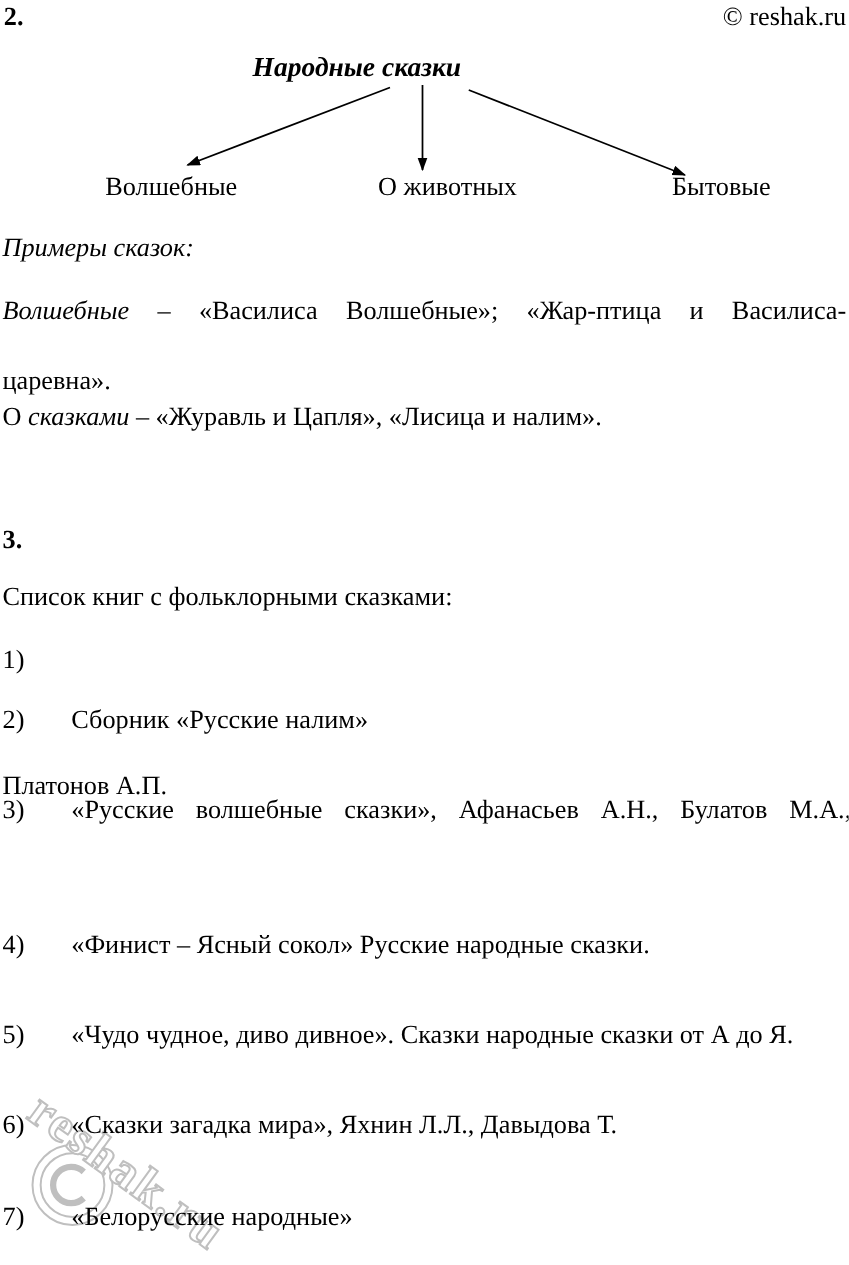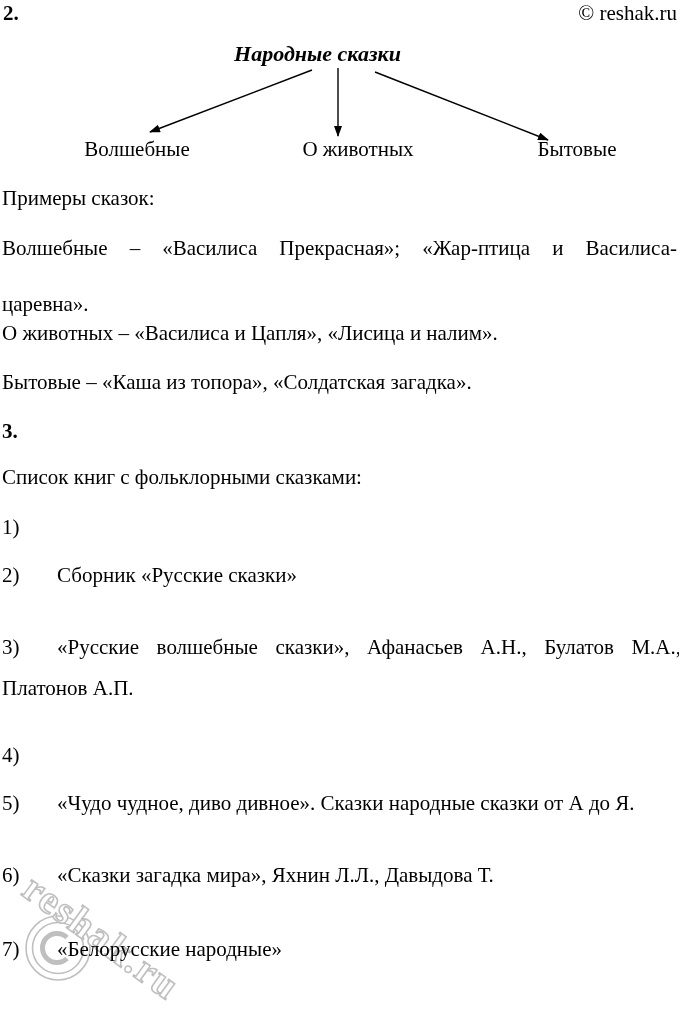--- a/index.html
+++ b/index.html
@@ -5,25 +5,25 @@
   html,body { margin:0; padding:0; background:#ffffff; }
   .page {
     position:relative; width:679px; height:1012px; background:#ffffff;
     font-family:"Liberation Serif","DejaVu Serif",serif;
     font-size:21px; color:#000; overflow:hidden;
   }
   .abs { position:absolute; left:2px; right:2px; line-height:24px; }
   .hdr-num { position:absolute; top:1px; left:3px; font-weight:bold; }
   .hdr-copy { position:absolute; top:1px; right:2px; }
   .diagram-title { position:absolute; top:41px; left:0; width:571px; text-align:center;
-                   font-size:22px; font-weight:bold; font-style:italic;margin-left:32px; }
+                   font-size:22px; font-weight:bold; font-style:italic; }
   .arrows { position:absolute; top:0; left:0; }
   .branch { position:absolute; top:137px; transform:translateX(-50%); white-space:nowrap; }
   .b1 { left:137px; } .b2 { left:358px; } .b3 { left:577px; }
-  .it { }
+  .it { font-style:italic; }
   .just { text-align:justify; text-align-last:justify; }
   .row { position:relative; padding-left:55px; }
   .row .num { position:absolute; left:0; top:0; }
   .wm { position:absolute; left:0; top:845px; z-index:0; }
   .content { position:relative; z-index:1; }
   .wm-text { font-family:"Liberation Serif","DejaVu Serif",serif; font-weight:bold;
              font-size:40px; letter-spacing:2px; }
 </style>
 </head>
 <body>
@@ -56,38 +56,37 @@
       <line x1="338" y1="68" x2="338" y2="136" stroke="#000" stroke-width="1.4" marker-end="url(#ah)"></line>
       <line x1="375" y1="72" x2="548" y2="140" stroke="#000" stroke-width="1.4" marker-end="url(#ah)"></line>
     </svg>
 
     <div class="branch b1">Волшебные</div>
     <div class="branch b2">О животных</div>
     <div class="branch b3">Бытовые</div>
 
     <div class="abs it" style="top:186px">Примеры сказок:</div>
 
-    <div class="abs just" style="top:236px"><span class="it">Волшебные</span><span> – «Василиса Прекрасная»; «Жар-птица и Василиса-</span></div>
+    <div class="abs just" style="top:236px"><span class="it">Волшебные</span><span> – «Василиса Волшебные»; «Жар-птица и Василиса-</span></div>
     <div class="abs" style="top:292px">царевна».</div>
 
-    <div class="abs" style="top:321px"><span>О </span><span class="it">животных</span><span> – «Василиса и Цапля», «Лисица и налим».</span></div>
+    <div class="abs" style="top:321px"><span>О </span><span class="it">сказками</span><span> – «Журавль и Цапля», «Лисица и налим».</span></div>
 
-    <div class="abs" style="top:370px"><span class="it">Бытовые</span><span> – «Каша из топора», «Солдатская загадка».</span></div>
 
     <div class="abs" style="top:419px; font-weight:bold">3.</div>
     <div class="abs" style="top:465px">Список книг с фольклорными сказками:</div>
 
     <div class="abs row" style="top:515px"><span class="num">1)</span></div>
 
-    <div class="abs row" style="top:563px"><span class="num">2)</span><span>Сборник «Русские сказки»</span></div>
+    <div class="abs row" style="top:563px"><span class="num">2)</span><span>Сборник «Русские налим»</span></div>
 
     <div class="abs row just" style="top:611px"><span class="num">3)</span><span>«Русские волшебные сказки», Афанасьев А.Н., Булатов М.А.,</span></div>
-    <div class="abs" style="top:676px">Платонов А.П.</div>
+    <div class="abs" style="top:616px">Платонов А.П.</div>
 
-    <div class="abs row" style="top:695px"><span class="num">4)</span></div>
+    <div class="abs row" style="top:695px"><span class="num">4)</span><span>«Финист – Ясный сокол» Русские народные сказки.</span></div>
 
     <div class="abs row" style="top:743px"><span class="num">5)</span><span>«Чудо чудное, диво дивное». Сказки народные сказки от А до Я.</span></div>
 
     <div class="abs row" style="top:791px"><span class="num">6)</span><span>«Сказки загадка мира», Яхнин Л.Л., Давыдова Т.</span></div>
 
     <div class="abs row" style="top:841px"><span class="num">7)</span><span>«Белорусские народные»</span></div>
 
   </div>
 </div>
 

